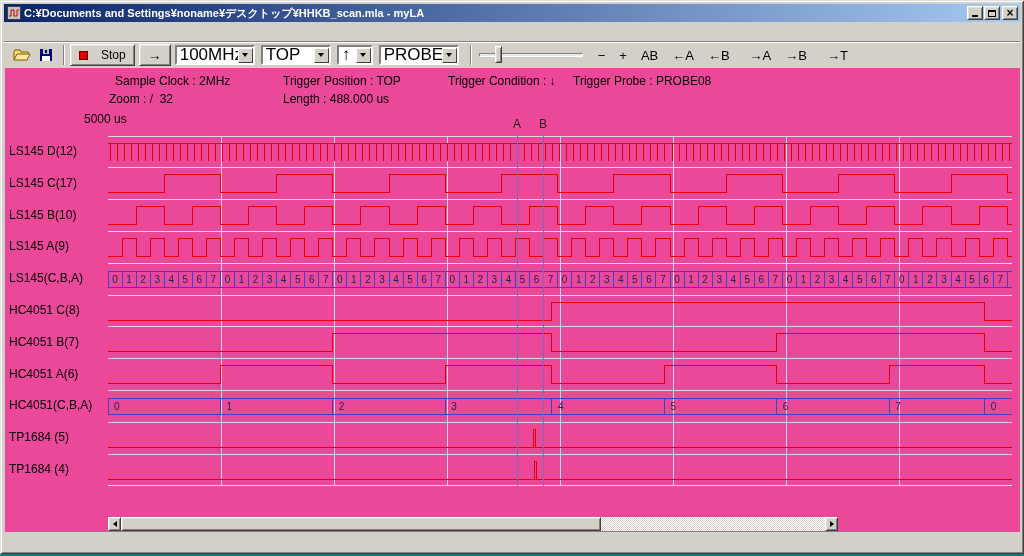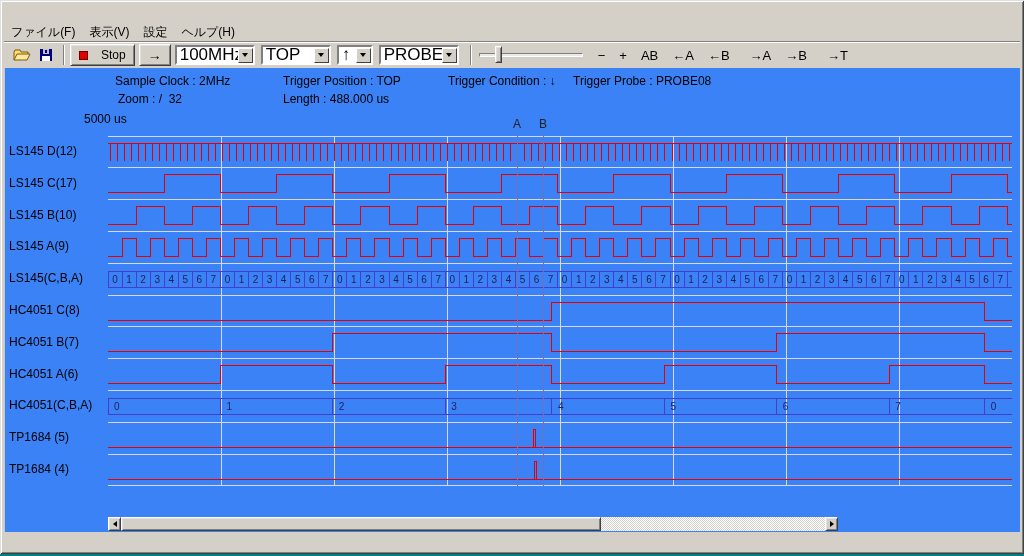--- a/index.html
+++ b/index.html
@@ -35,21 +35,21 @@
 .combo{height:20px;display:flex;align-items:center;margin-right:6px;background:#fff;border:2px solid;border-color:#808080 #fff #fff #808080;flex:none}
 .combotext{flex:1;font-size:17px;padding:0 3px;white-space:nowrap;overflow:hidden;color:#000}
 .combobtn{width:15px;height:15px;background:#d4d0c8;border:1px solid;border-color:#fff #404040 #404040 #fff;display:flex;align-items:center;justify-content:center;flex:none}
 .arrow-down{width:0;height:0;border:3px solid transparent;border-top:4px solid #000;margin-top:3px}
 .w80{width:80px}.w70{width:70px}.w36{width:36px}
 .slider{position:relative;width:104px;height:20px;margin:0 8px 0 2px;flex:none}
 .slider-track{position:absolute;left:0;right:0;top:8px;height:4px;background:#e8e8e8;border:1px solid;border-color:#808080 #fff #fff #808080}
 .slider-thumb{position:absolute;left:16px;top:1px;width:7px;height:17px;background:#d4d0c8;border:1px solid;border-color:#fff #404040 #404040 #fff;box-shadow:inset 1px 1px 0 #dfdfdf,inset -1px -1px 0 #808080}
 .flatbtn{padding:2px 5px;font-size:13px;color:#000;margin:0 2px;white-space:pre;flex:none}
 
-.client{position:absolute;left:4px;top:68px;right:4px;height:464px;background:#3b82f6;box-shadow:inset 1px 0 0 #c8c8c8}
+.client{position:absolute;left:4px;top:68px;right:4px;height:464px;background:#ec4899;box-shadow:inset 1px 0 0 #c8c8c8}
 .inf{position:absolute;font-size:12px;color:#000;white-space:pre}
 .timebase{position:absolute;left:80px;top:44px;font-size:12px;color:#000;white-space:pre}
 #wave-svg{position:absolute;left:104px;top:44px;shape-rendering:crispEdges}
 #channel-labels{position:absolute;left:0;top:0;width:104px;height:100%}
 .chlabel{position:absolute;left:5px;font-size:12px;color:#000;white-space:nowrap}
 .wv{stroke:var(--wave,#e80000);fill:none;stroke-width:1}
 .bus{stroke:var(--bus,#4040c8);stroke-width:1}
 .bustext{font-family:"Liberation Sans",sans-serif;font-size:10px;fill:var(--bus-text,#202060)}
 .grid{stroke:var(--grid,#d8d8e6);stroke-width:1}
 .cursor{stroke:var(--cursor,#7070bb);stroke-width:1}
@@ -68,27 +68,39 @@
 .statusbar{position:absolute;left:4px;right:4px;bottom:3px;height:17px;display:flex;align-items:center;gap:2px;font-size:11px;color:#000}
 .spanel{height:15px;border:1px solid;border-color:#808080 #fff #fff #808080;display:flex;align-items:center;padding:0 5px;white-space:nowrap}
 .spanel.grow{flex:1}
 .grip{width:14px;height:15px;background:repeating-linear-gradient(-45deg,#d4d0c8 0 2px,#fff 2px 3px,#808080 3px 5px)}
 </style>
 </head>
 <body>
 
 <div class="window">
 
-
-  <div class="menubar">
-    <span class="menuitem">ファイル(F)</span>
-    <span class="menuitem">表示(V)</span>
-    <span class="menuitem">設定</span>
-    <span class="menuitem">ヘルプ(H)</span>
+  <div class="titlebar">
+    <svg class="appicon" width="14" height="14" viewBox="0 0 14 14">
+      <rect x="0.5" y="0.5" width="13" height="13" fill="#c0c0c0" stroke="#404040"></rect>
+      <polyline points="2,10 4,10 4,4 7,4 7,10 10,10 10,4 12,4" stroke="#e00000" fill="none"></polyline>
+    </svg>
+    <span class="title">C:¥Documents and Settings¥noname¥デスクトップ¥HHKB_scan.mla - myLA</span>
+    <span class="winbtns">
+      <span class="wbtn">
+          <span class="glyph-min"></span>
+        </span>
+      <span class="wbtn">
+          <span class="glyph-max"></span>
+        </span>
+      <span class="wbtn close">
+          <span class="glyph-close">×</span>
+        </span>
+    </span>
   </div>
+
 
   <div class="toolbar">
     <span class="tbtn">
       <svg width="18" height="14" viewBox="0 0 18 14">
         <path d="M1 12 V4 l1-2 h5 l1 2 h7 v3" fill="#ffd97a" stroke="#7a5c00"></path>
         <path d="M1 12 l3-6 h13 l-3 6 z" fill="#ffe9a2" stroke="#7a5c00"></path>
       </svg>
     </span>
     <span class="tbtn">
       <svg width="14" height="14" viewBox="0 0 14 14">
@@ -143,21 +155,21 @@
     <span class="flatbtn" style="margin-left:8px">→A</span>
     <span class="flatbtn">→B</span>
     <span class="flatbtn" style="margin-left:8px">→T</span>
   </div>
 
   <div class="client">
     <span class="inf" style="left:111px;top:6px">Sample Clock : 2MHz</span>
     <span class="inf" style="left:279px;top:6px">Trigger Position : TOP</span>
     <span class="inf" style="left:444px;top:6px">Trigger Condition : ↓</span>
     <span class="inf" style="left:569px;top:6px">Trigger Probe : PROBE08</span>
-    <span class="inf" style="left:114px;top:24px">Zoom : /  32</span>
+    <span class="inf" style="left:105px;top:24px">Zoom : /  32</span>
     <span class="inf" style="left:279px;top:24px">Length : 488.000 us</span>
     <span class="timebase">5000 us</span>
 
     <svg id="wave-svg" width="908" height="396" viewBox="0 0 908 396">
         <g>
           <line x1="0" y1="24" x2="904" y2="24" class="grid"></line>
           <line x1="0" y1="55.8" x2="904" y2="55.8" class="grid"></line>
           <line x1="0" y1="87.6" x2="904" y2="87.6" class="grid"></line>
           <line x1="0" y1="119.4" x2="904" y2="119.4" class="grid"></line>
           <line x1="0" y1="151.2" x2="904" y2="151.2" class="grid"></line>

